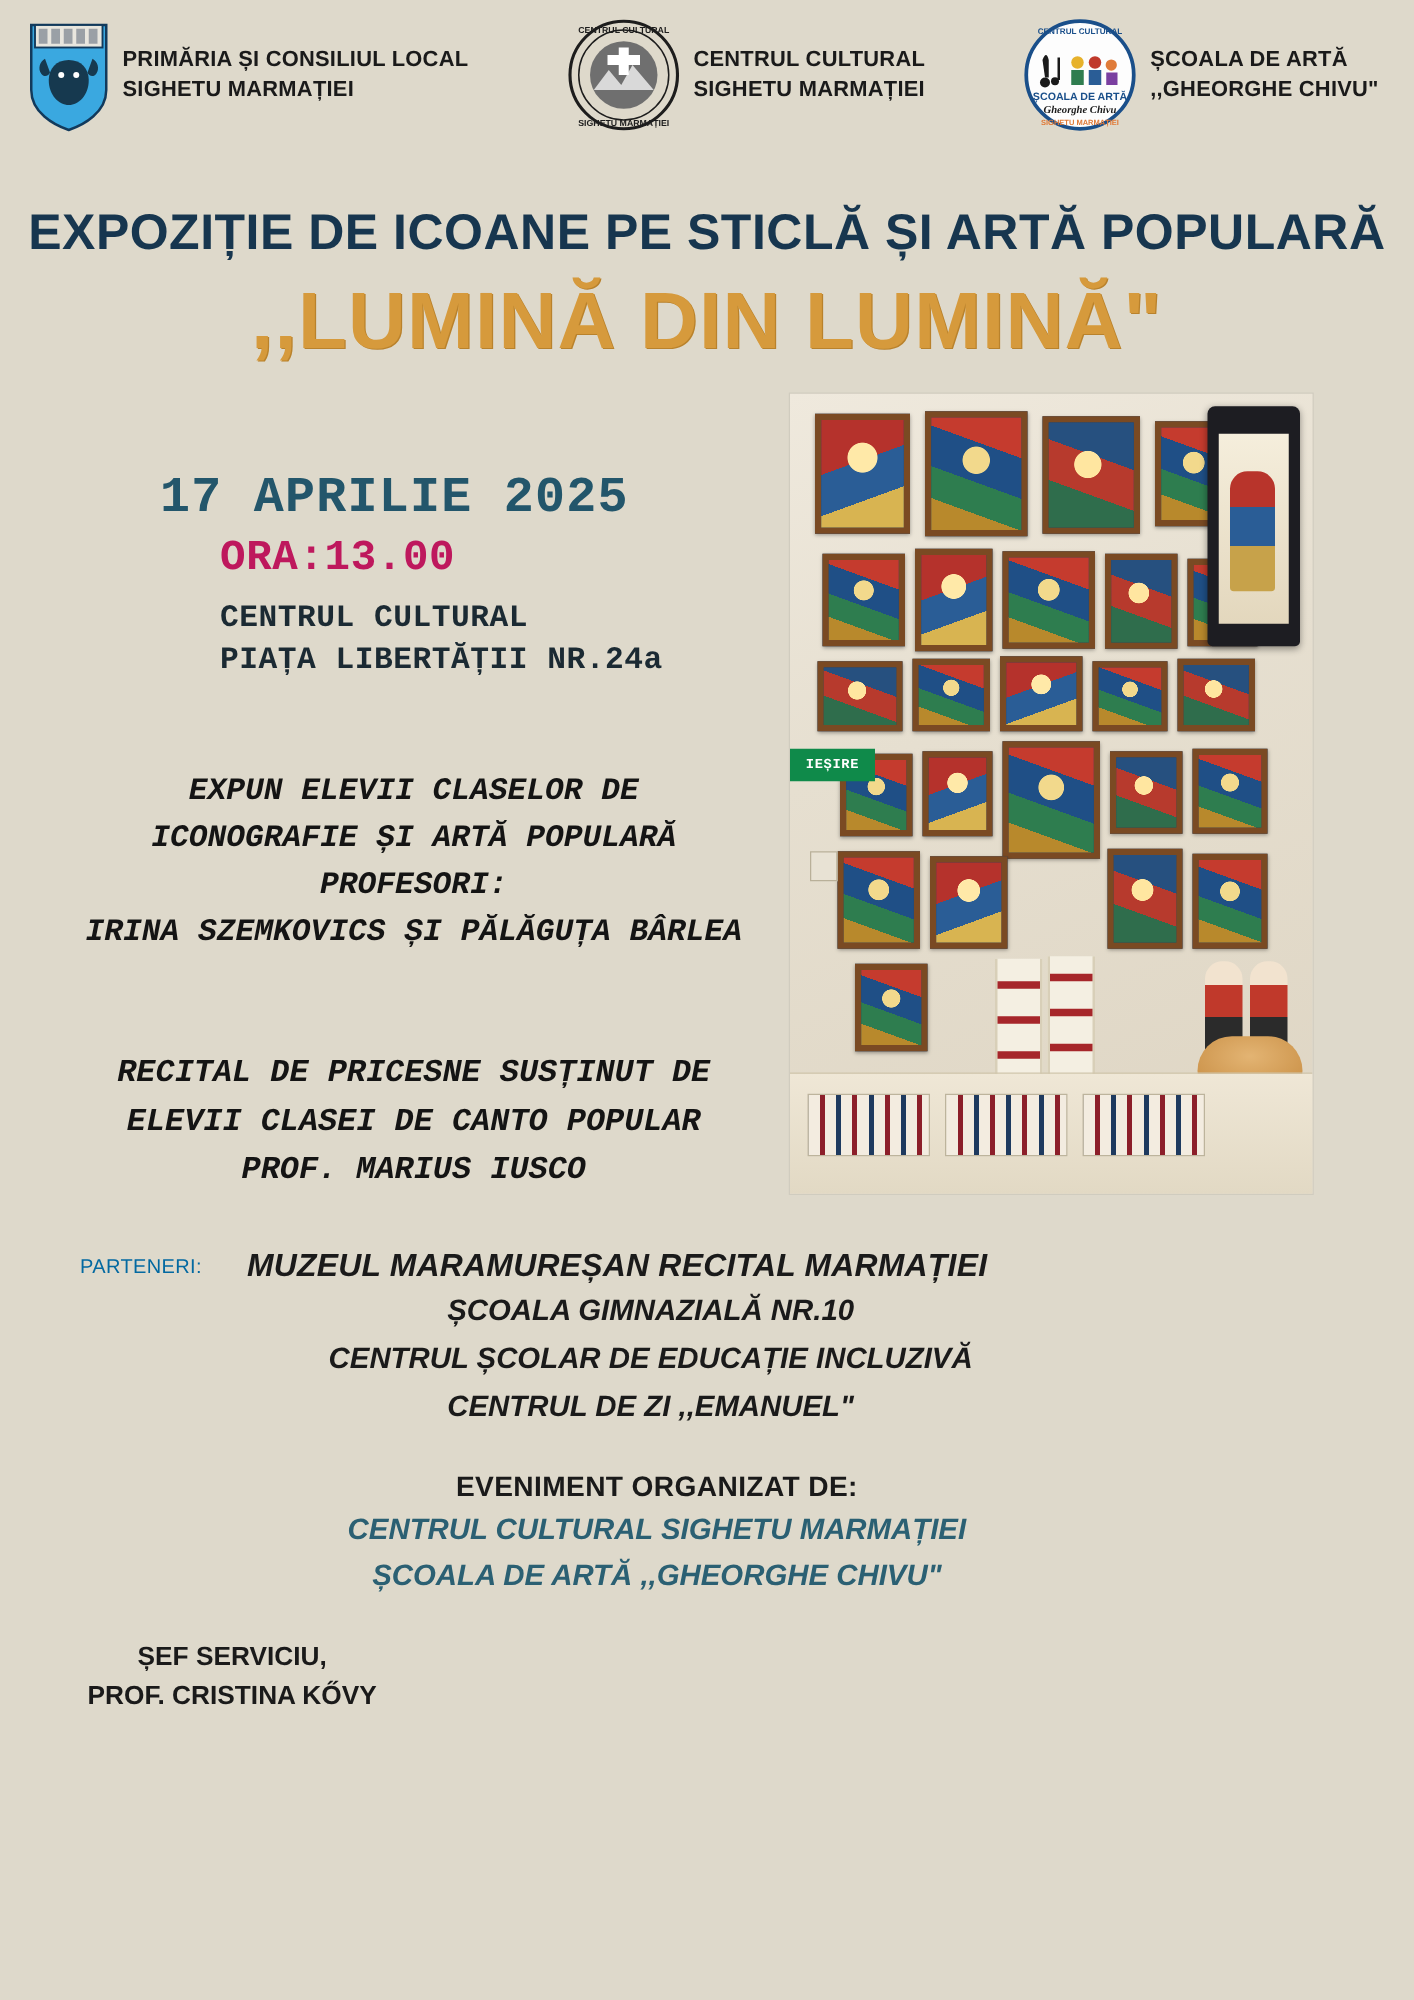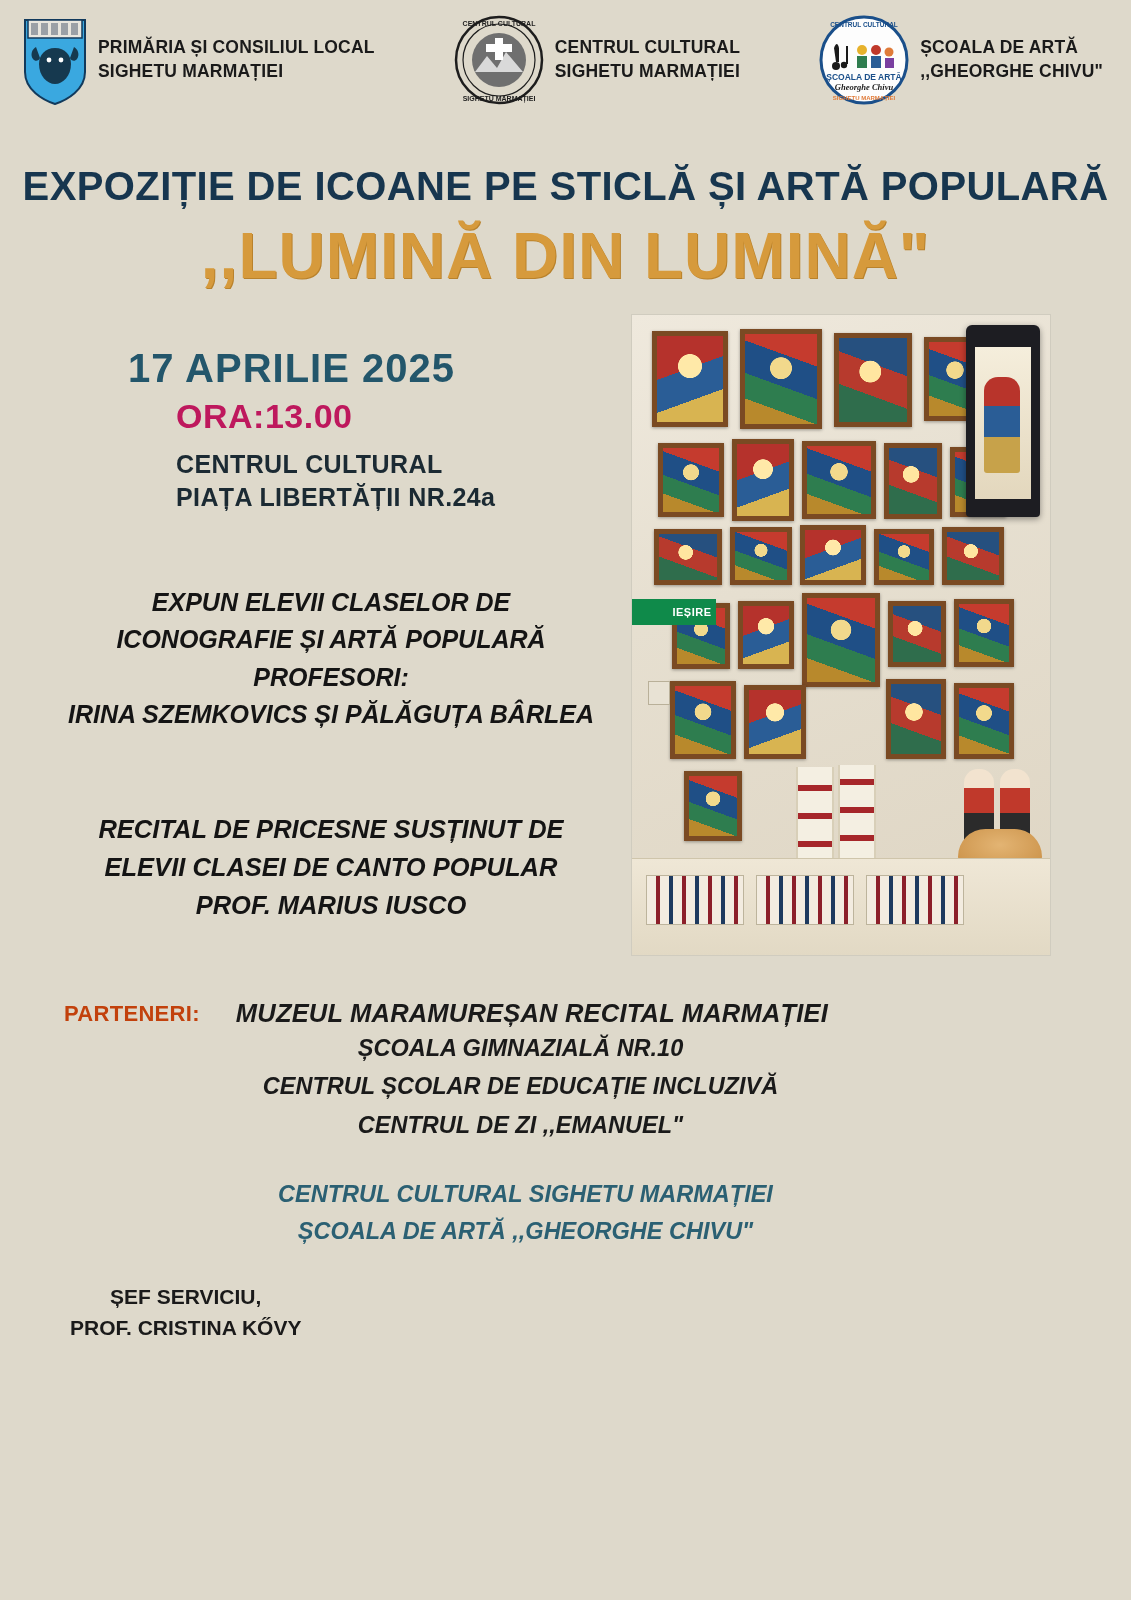--- a/index.html
+++ b/index.html
@@ -78,21 +78,22 @@
     text-shadow: 1px 1px 0 #b9822c;
   }
 
   
   .body-wrap {
     position: relative;
     margin-top: 22px;
     padding: 0 26px;
     box-sizing: border-box;
     display: flex;
-    align-items: center;
+    align-items: flex-end;
+    font-family: Liberation Mono, monospace;
   }
   .left-col {
     width: 600px;
     flex: 0 0 600px;
     padding-left: 10px;
     box-sizing: border-box;
   }
   .right-col {
     flex: 1 1 auto;
     display: flex;
@@ -237,30 +238,29 @@
     bottom: 30px;
     height: 48px;
     background:
       repeating-linear-gradient(90deg, #f3ece0 0 9px, #8c1f2a 9px 13px, #f3ece0 13px 22px, #1e3a5f 22px 26px),
       #f3ece0;
     border: 1px solid #bdb49c;
   }
   .exit-sign {
     position: absolute;
     left: 0; top: 284px;
-    width: 48px; height: 26px;
+    width: 68px; height: 26px;
     background: #0f8a4a;
     color: #fff;
     font-size: 11px;
     font-weight: bold;
     display: flex;
     align-items: center;
     justify-content: center;
     letter-spacing: .5px;
-    padding-left: 36px;
   }
   .switch-box {
     position: absolute;
     left: 16px; top: 366px;
     width: 20px; height: 22px;
     background: #e8e2d4;
     border: 1px solid #b9b099;
   }
   .bread {
     position:absolute; right: 8px; bottom: 86px; width: 84px; height: 40px;
@@ -273,24 +273,24 @@
     margin-top: 44px;
     padding: 0 40px;
     box-sizing: border-box;
   }
   .partners-row1 {
     display: flex;
     align-items: center;
     gap: 18px;
   }
   .partners-label {
-    font-weight: bold;
-    font-size: 22px;
+    font-weight: normal;
+    font-size: 16px;
     letter-spacing: .3px;
-    color: #c2410c;
+    color: #0369a1;
     padding-left: 24px;
   }
   .museum-logo {
     width: 112px;
     text-align: center;
     flex: 0 0 auto;
     margin-left: 12px;
   }
   .museum-mark {
     width: 84px;
@@ -578,20 +578,21 @@
 
     <div class="partner-main">MUZEUL MARAMUREȘAN RECITAL MARMAȚIEI</div>
   </div>
 
   <div class="partner-line">ȘCOALA GIMNAZIALĂ NR.10</div>
   <div class="partner-line">CENTRUL ȘCOLAR DE EDUCAȚIE INCLUZIVĂ</div>
   <div class="partner-line">CENTRUL DE ZI ,,EMANUEL"</div>
 </div>
 
 <div class="organizer">
+  <div class="org-title">EVENIMENT ORGANIZAT DE:</div>
   <div class="org-line">CENTRUL CULTURAL SIGHETU MARMAȚIEI</div>
   <div class="org-line">ȘCOALA DE ARTĂ ,,GHEORGHE CHIVU"</div>
 </div>
 
 <div class="signatures">
   <div class="sig">ȘEF SERVICIU,
 PROF. CRISTINA KŐVY</div>
 </div>
 
 </body></html>

